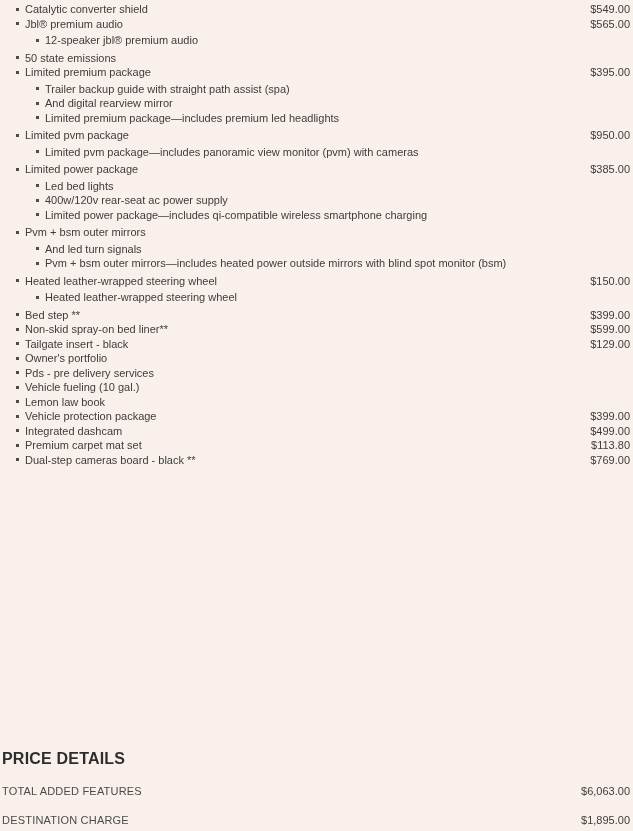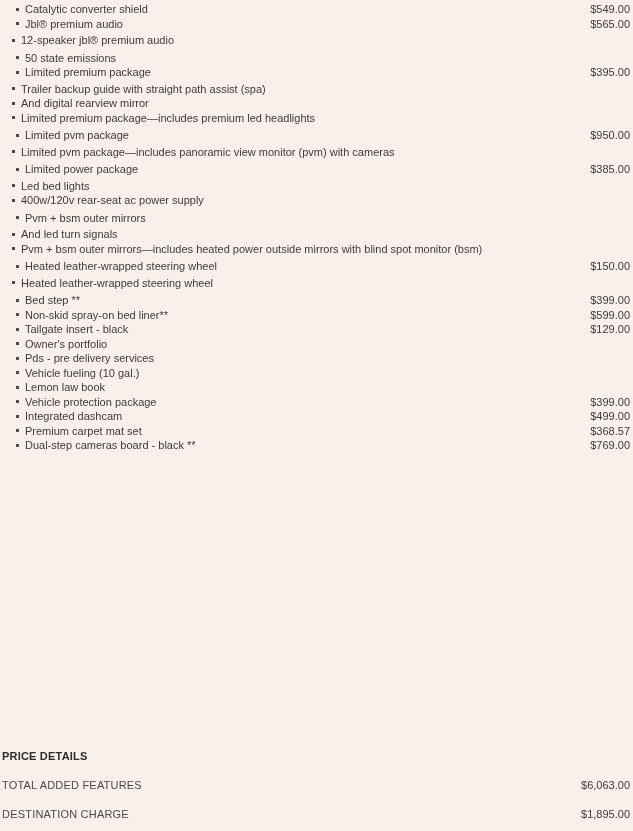--- a/index.html
+++ b/index.html
@@ -22,33 +22,33 @@
     white-space: nowrap;
   }
   .row .bullet {
     width: 3px;
     height: 3px;
     background: #4a4a4a;
     flex: none;
     margin-right: 6px;
   }
   .row.main { padding-left: 16px; }
-  .row.sub  { padding-left: 12px; }
+  .row.sub  { padding-left: 36px; }
   .row .label { flex: 1 1 auto; overflow: hidden; }
   .row .price { flex: none; padding-right: 3px; }
   .subs { margin: 2px 0 3px 0; }
   .price-details {
     position: absolute;
     left: 2px;
     right: 3px;
     top: 750px;
   }
   .pd-heading {
     font-weight: bold;
-    font-size: 11px;
+    font-size: 16px;
     color: #2d2d2d;
     letter-spacing: 0.2px;
   }
   .pd-row {
     display: flex;
     justify-content: space-between;
     align-items: baseline;
     margin-top: 9px;
   }
   .pd-label { color: #4a4a4a; letter-spacing: 0.2px; margin-top: 8px; }
@@ -120,20 +120,24 @@
       </div>
       <div class="subs">
         <div class="row sub">
           <span class="bullet"></span>
           <span class="label">Led bed lights</span>
         </div>
         <div class="row sub">
           <span class="bullet"></span>
           <span class="label">400w/120v rear-seat ac power supply</span>
         </div>
+        <div class="row sub">
+          <span class="bullet"></span>
+          <span class="label">Limited power package—includes qi-compatible wireless smartphone charging</span>
+        </div>
       </div>
       <div class="row main">
         <span class="bullet"></span>
         <span class="label">Pvm + bsm outer mirrors</span>
         <span class="price"></span>
       </div>
       <div class="subs">
         <div class="row sub">
           <span class="bullet"></span>
           <span class="label">And led turn signals</span>
@@ -195,21 +199,21 @@
         <span class="price">$399.00</span>
       </div>
       <div class="row main">
         <span class="bullet"></span>
         <span class="label">Integrated dashcam</span>
         <span class="price">$499.00</span>
       </div>
       <div class="row main">
         <span class="bullet"></span>
         <span class="label">Premium carpet mat set</span>
-        <span class="price">$368.57</span>
+        <span class="price">$113.80</span>
       </div>
       <div class="row main">
         <span class="bullet"></span>
         <span class="label">Dual-step cameras board - black **</span>
         <span class="price">$769.00</span>
       </div>
     </div>
   <div class="price-details">
     <div class="pd-heading">PRICE DETAILS</div>
     <div id="pd-rows">

